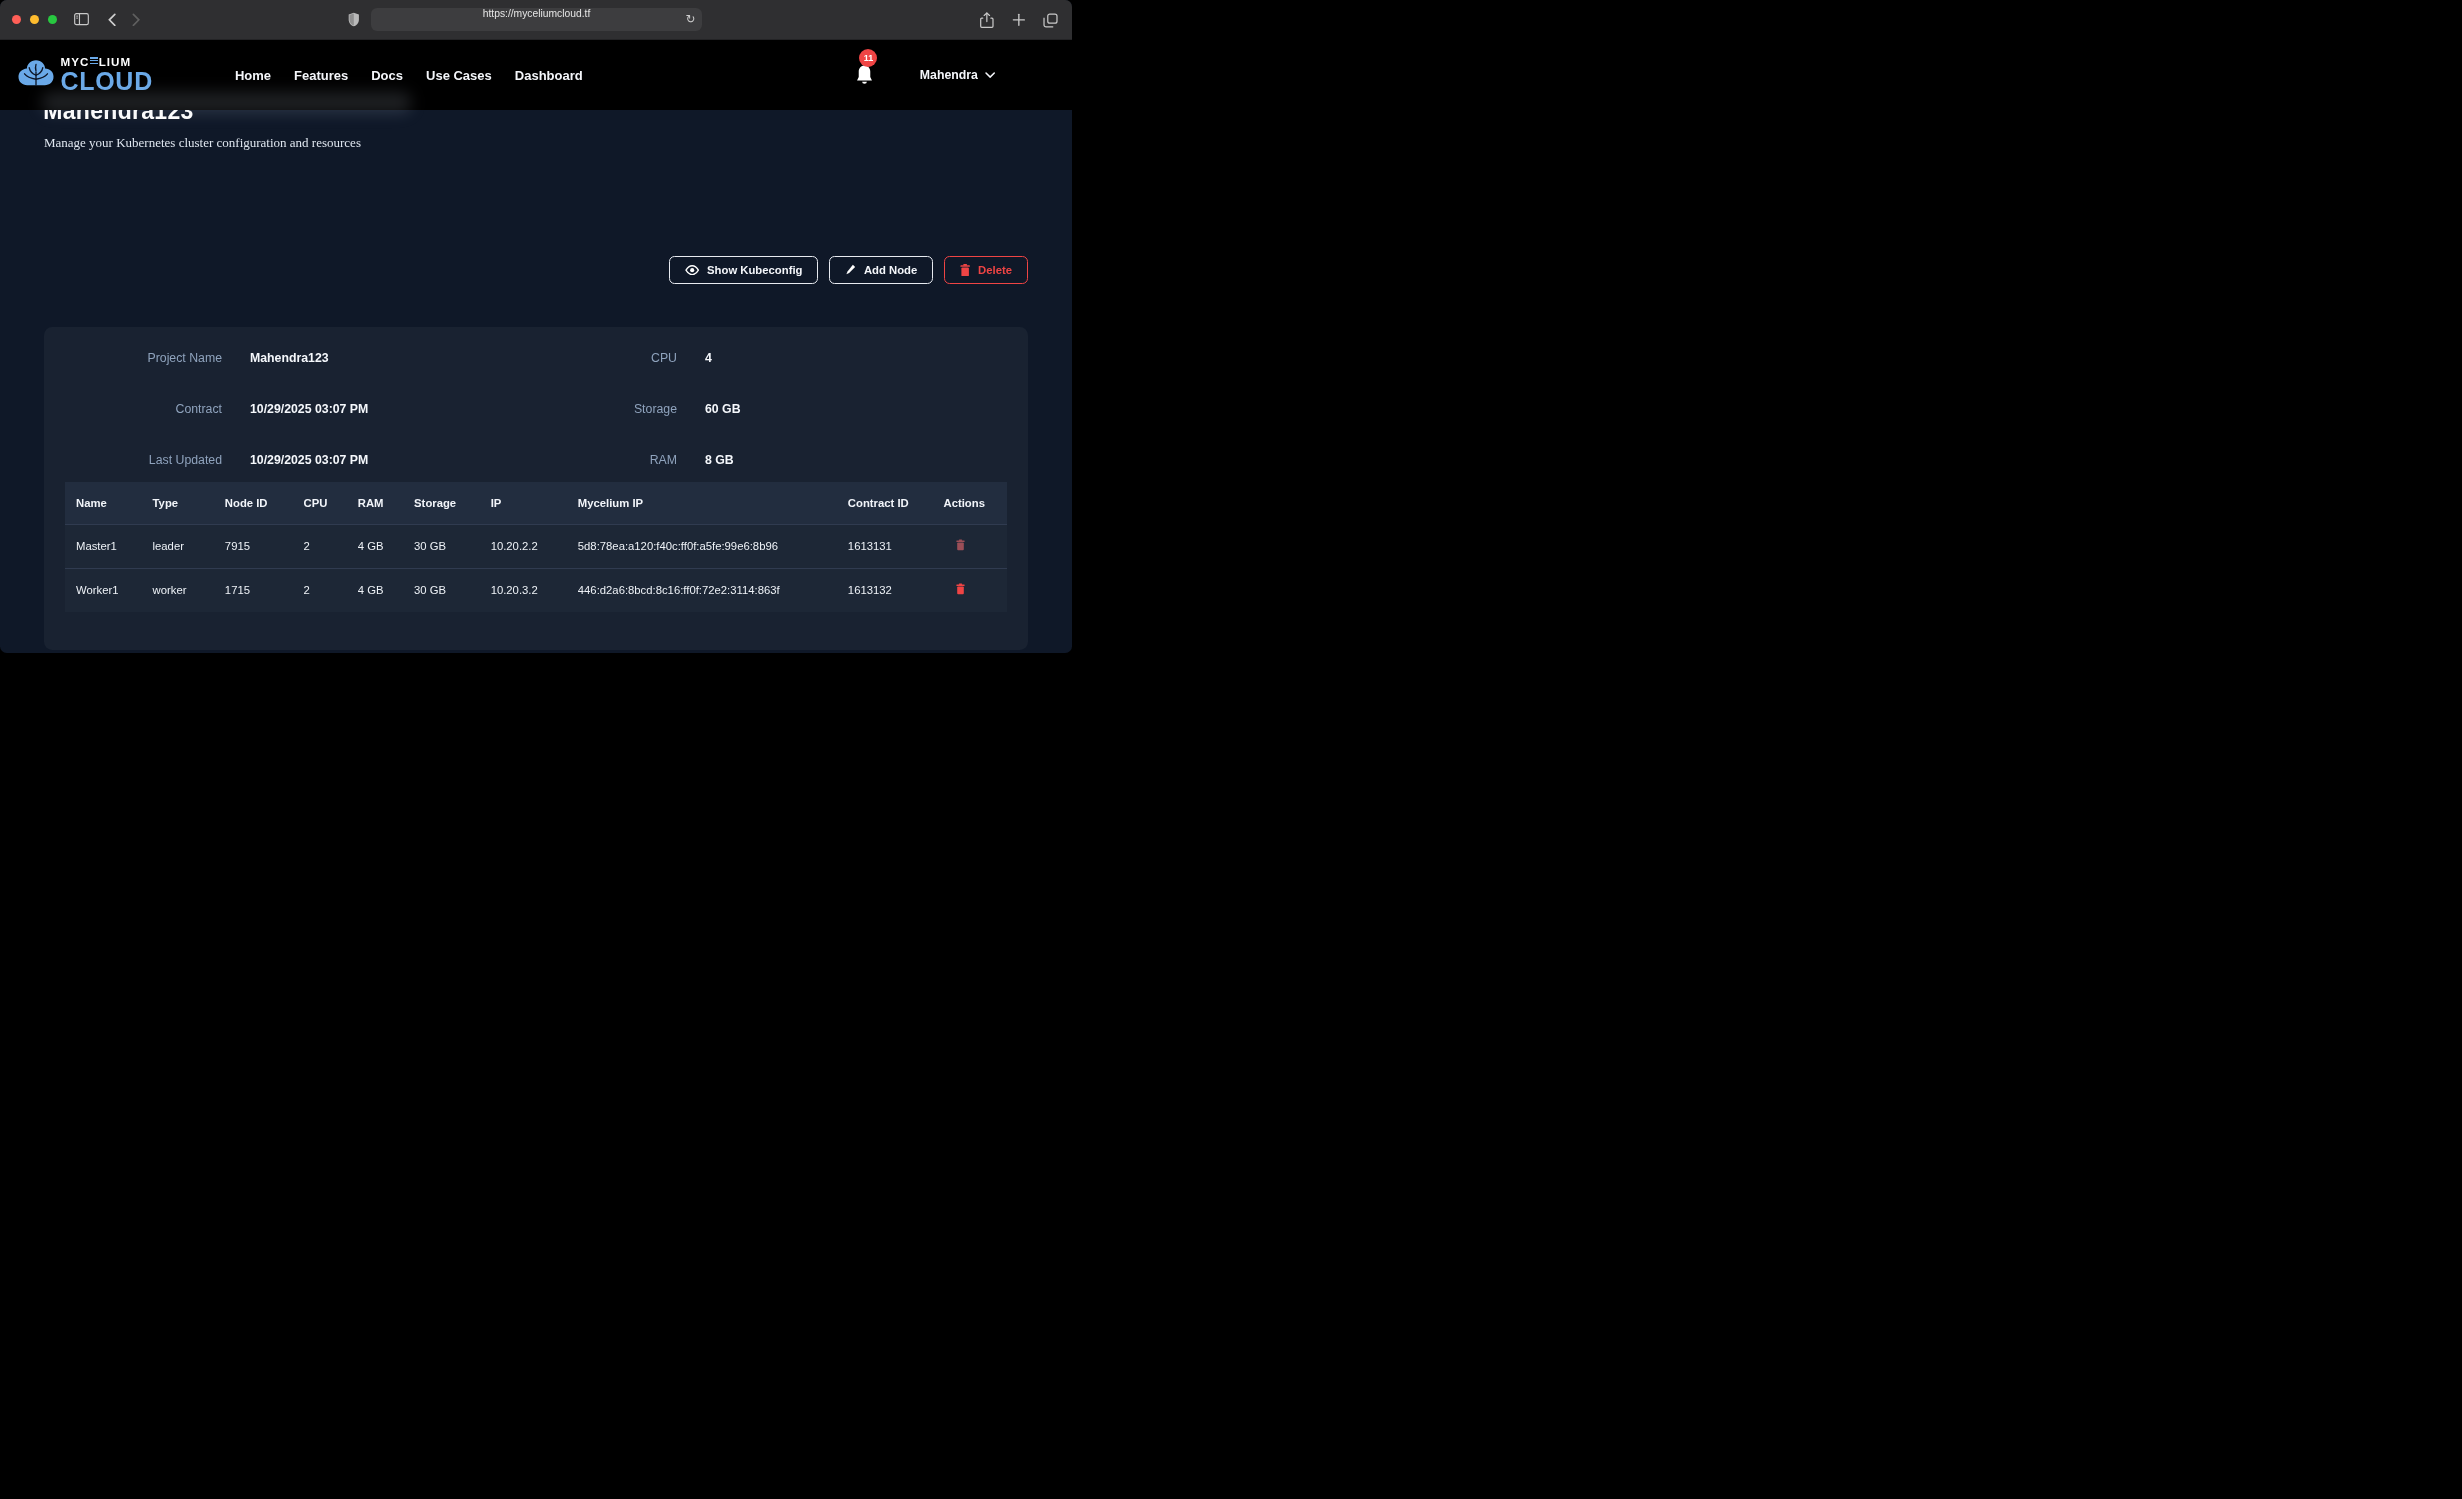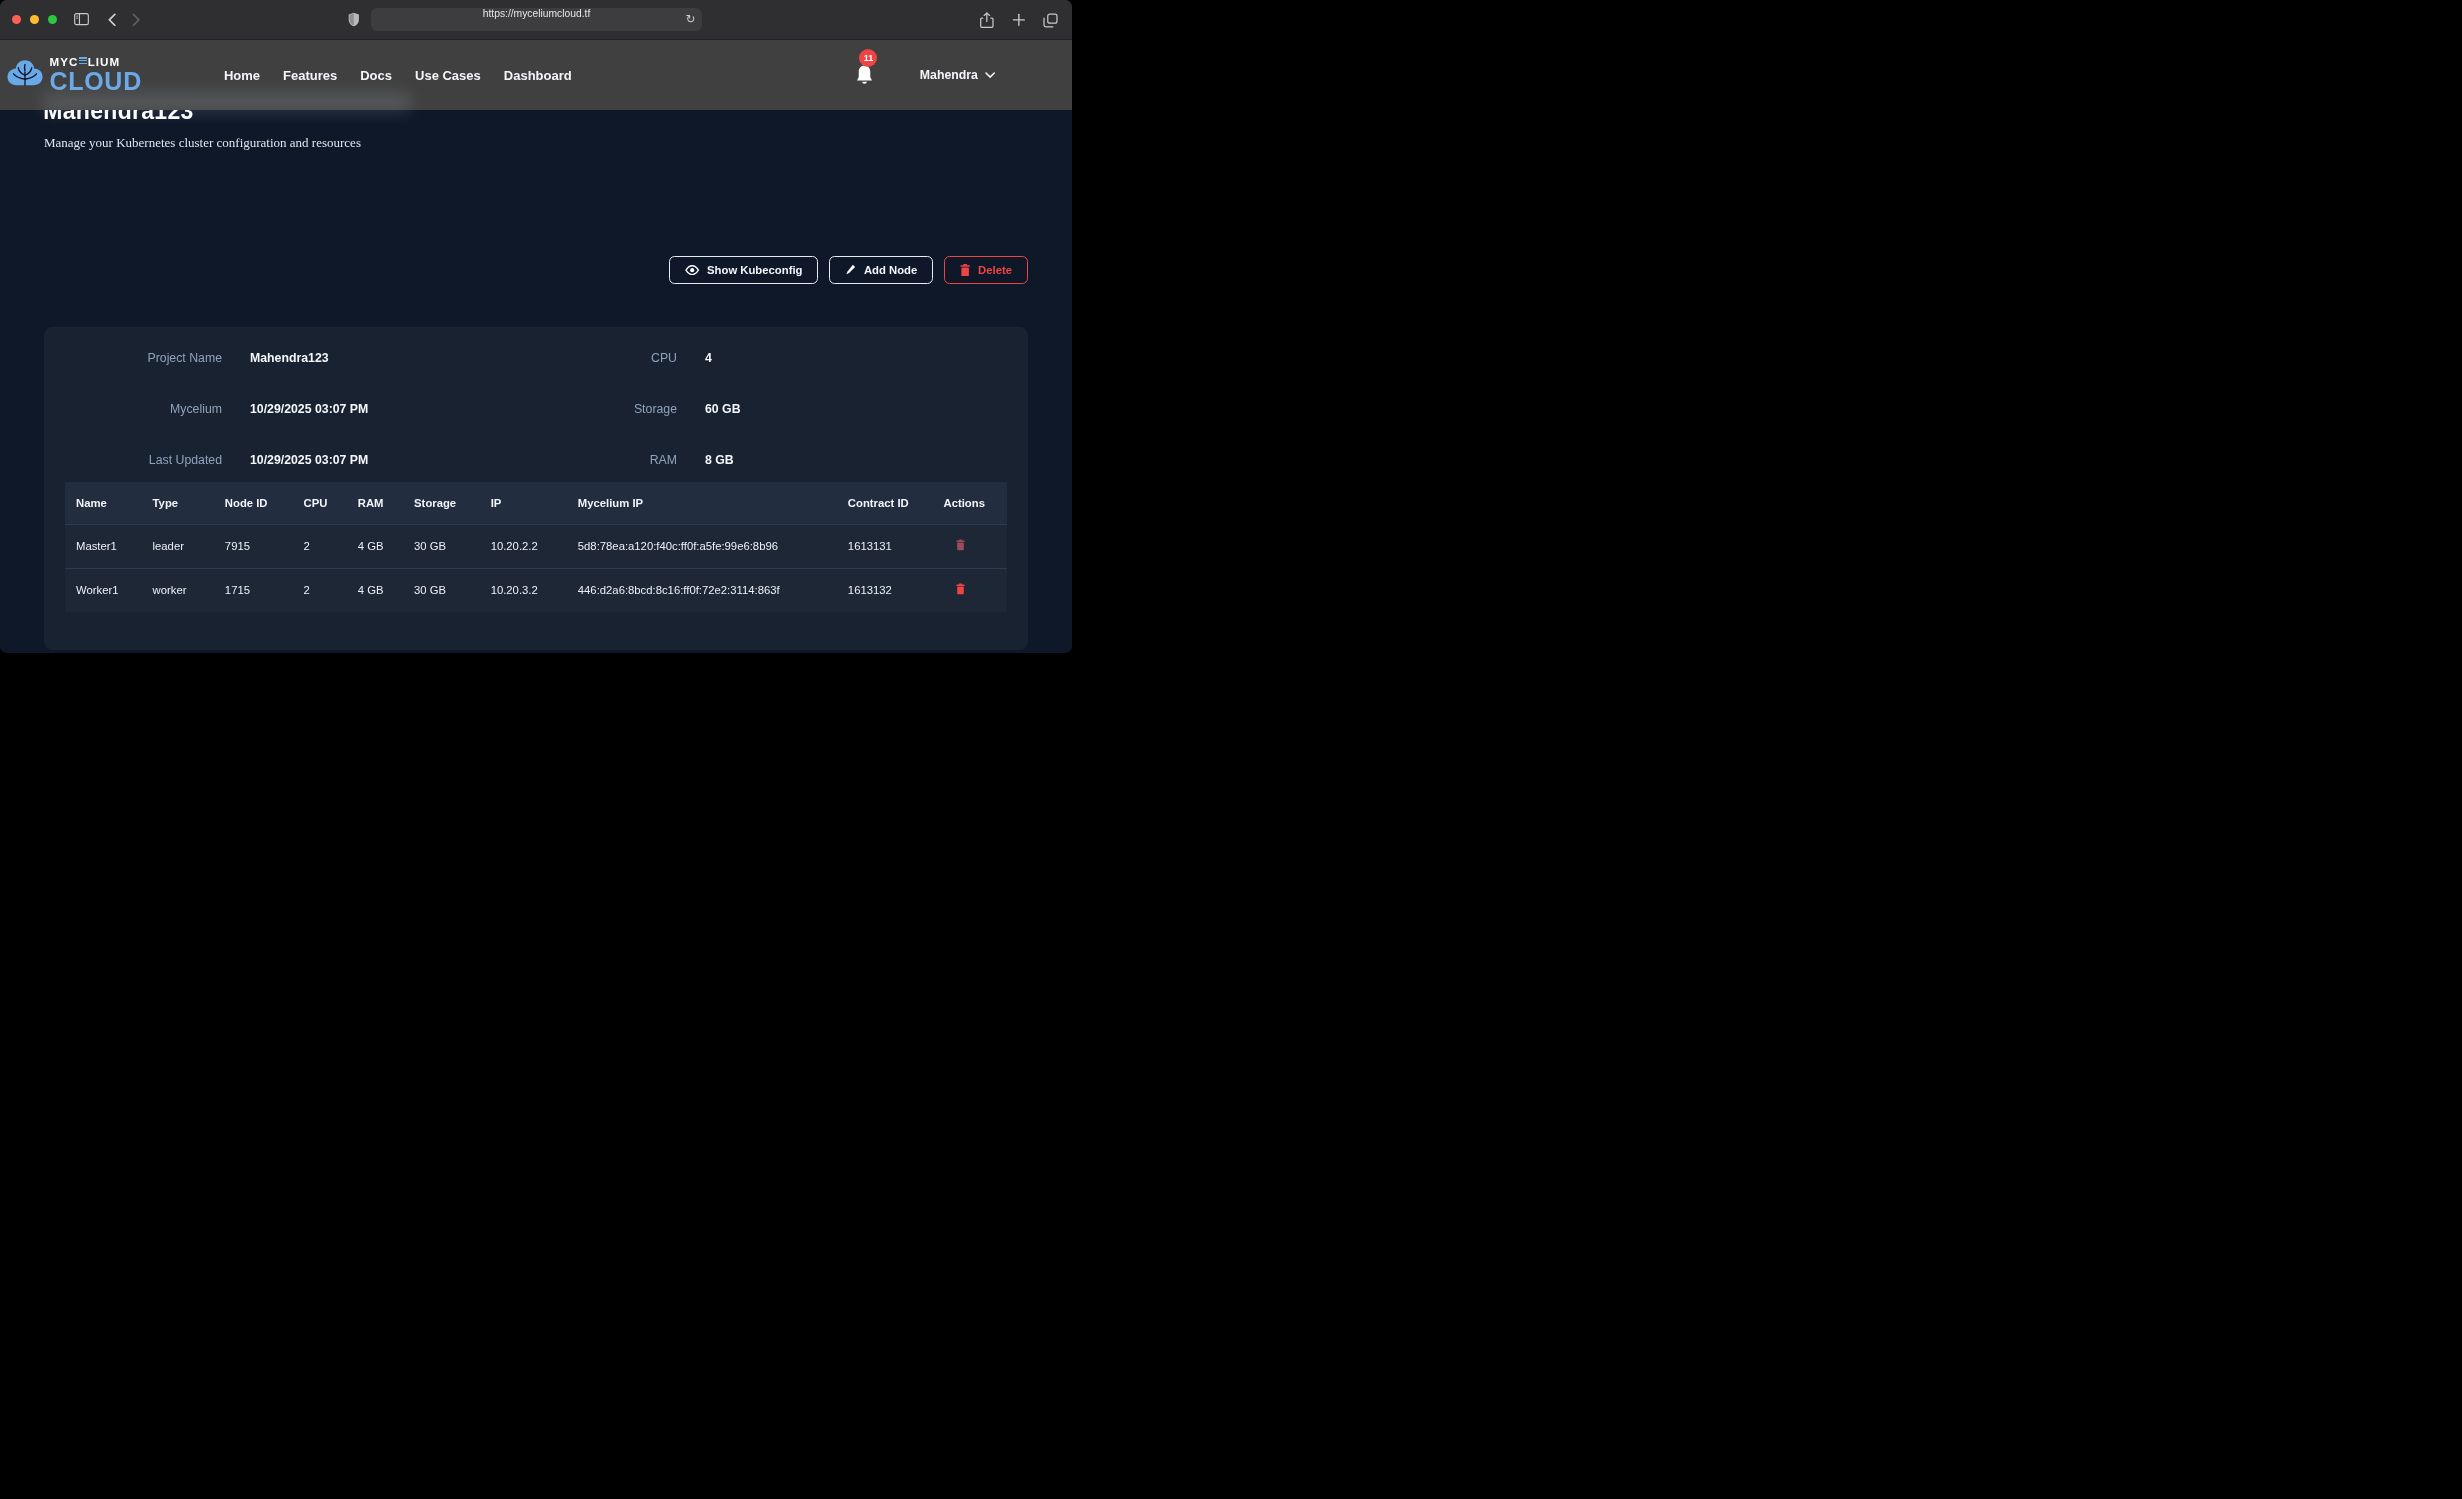--- a/index.html
+++ b/index.html
@@ -16,21 +16,21 @@
   .chrome-icons-left { display:flex; align-items:center; gap:15px; color:#c9c9c9; }
   .nav-arrows { display:flex; gap:16.4px; margin-left:4.1px; }
   .urlbar-wrap { position:absolute; left:371px; width:331px; top:8.2px; height:23px; }
   .urlbar { width:100%; height:100%; background:#3d3d3f; border-radius:6.2px; display:flex; align-items:flex-start; justify-content:center; position:relative; }
   .urlbar .url-text { color:#e6e6e6; font-size:10.3px; }
   .urlbar .reload { position:absolute; right:6.8px; top:4.1px; color:#cfcfcf; font-size:11.6px; }
   .shield { position:absolute; left:-23px; top:4.1px; }
   .chrome-right { position:absolute; right:13.7px; top:0; height:40px; display:flex; align-items:center; gap:18px; color:#c9c9c9; }
 
   
-  .navbar { height:70px; background:#404040; display:flex; align-items:center; padding:0 77px 0 6px; position:relative; z-index:5; }
+  .navbar { height:70px; background:#000000; display:flex; align-items:center; padding:0 77px 0 17px; position:relative; z-index:5; }
   .logo { display:flex; align-items:center; gap:5.5px; cursor:pointer; }
   .logo-cloud { width:38px; height:31px; }
   .logo-text { display:flex; flex-direction:column; line-height:1; }
   .logo-line1 { color:#fff; font-weight:700; font-size:11.6px; letter-spacing:1px; display:flex; align-items:center; }
   .logo-e { display:inline-block; width:7.5px; height:9px; margin:0 1px;
             background:repeating-linear-gradient(to bottom,#6aa9e8 0 1.6px,transparent 1.6px 2.9px); }
   .logo-line2 { color:#6aa9e8; font-weight:700; font-size:25px; letter-spacing:0.7px; margin-top:1.4px; }
   .main-nav { display:flex; gap:23px; margin-left:82px; }
   .main-nav a { color:#f4f6fa; font-size:13px; font-weight:700; text-decoration:none; }
   .nav-right { margin-left:auto; display:flex; align-items:center; gap:44px; }
@@ -222,21 +222,21 @@
       </button>
     </div>
 
     <div class="panel">
       <div class="info-grid">
         <div class="info-label">Project Name</div>
         <div class="info-value">Mahendra123</div>
         <div class="info-label">CPU</div>
         <div class="info-value">4</div>
 
-        <div class="info-label">Mycelium</div>
+        <div class="info-label">Contract</div>
         <div class="info-value">10/29/2025 03:07 PM</div>
         <div class="info-label">Storage</div>
         <div class="info-value">60 GB</div>
 
         <div class="info-label">Last Updated</div>
         <div class="info-value">10/29/2025 03:07 PM</div>
         <div class="info-label">RAM</div>
         <div class="info-value">8 GB</div>
       </div>
 

